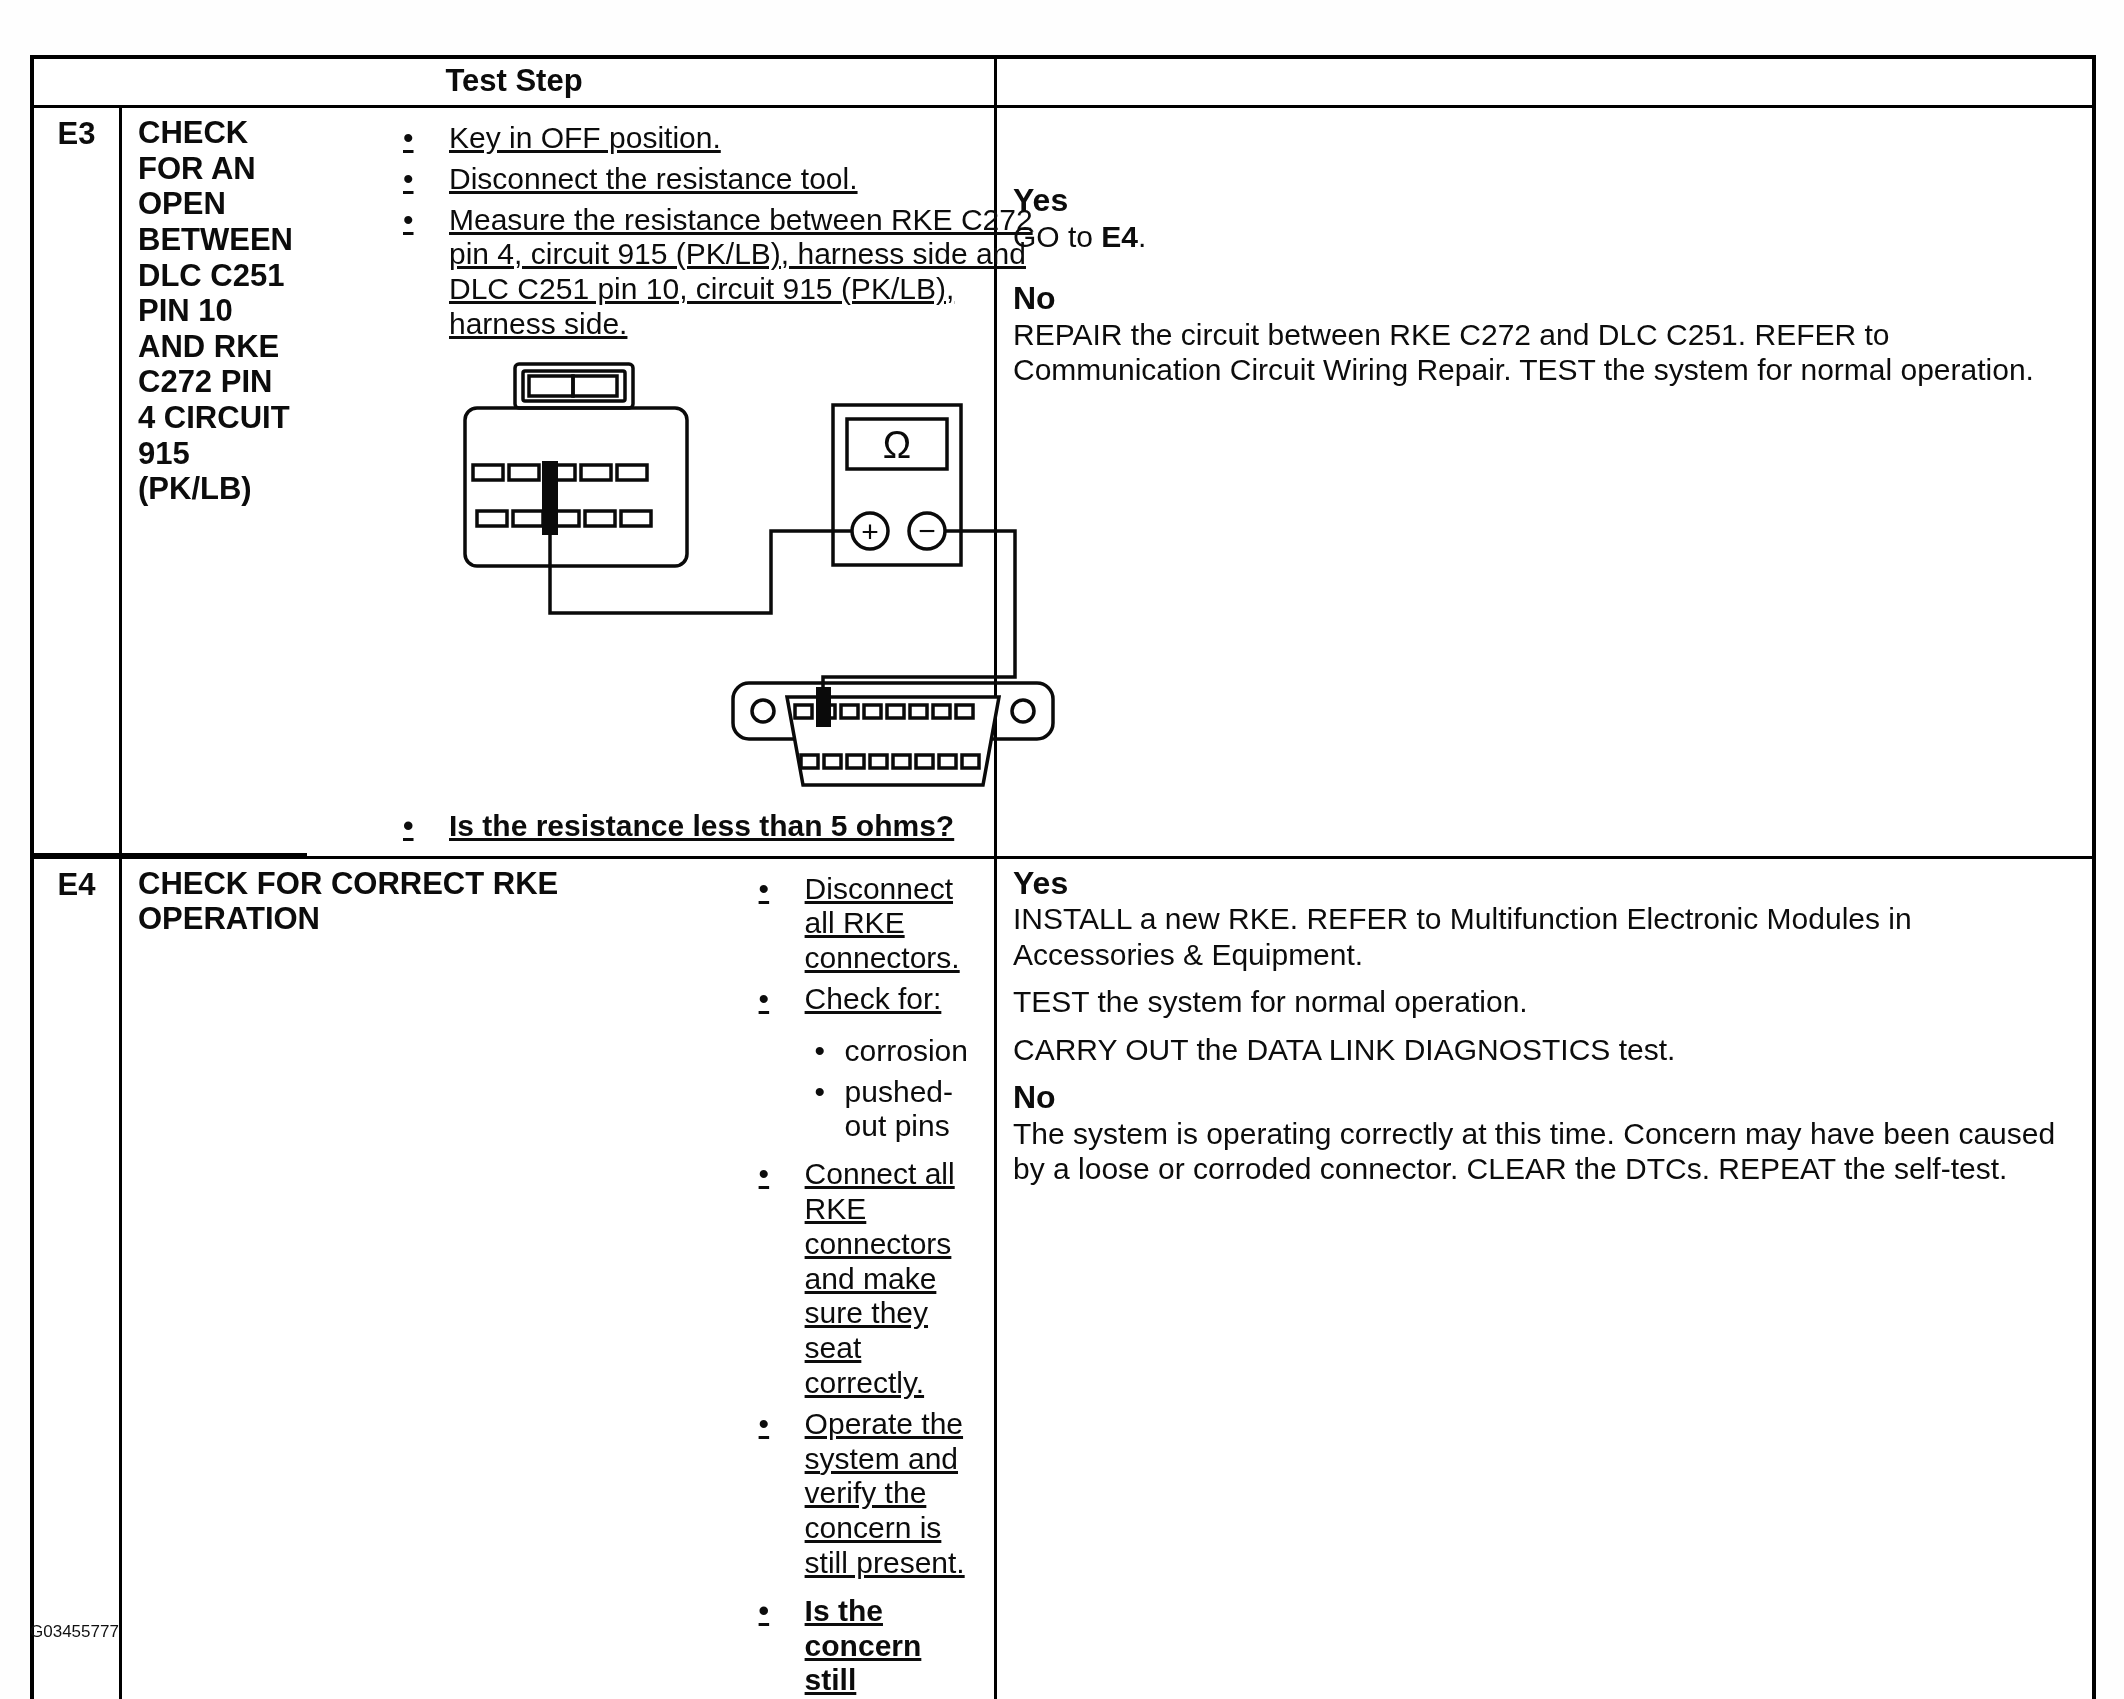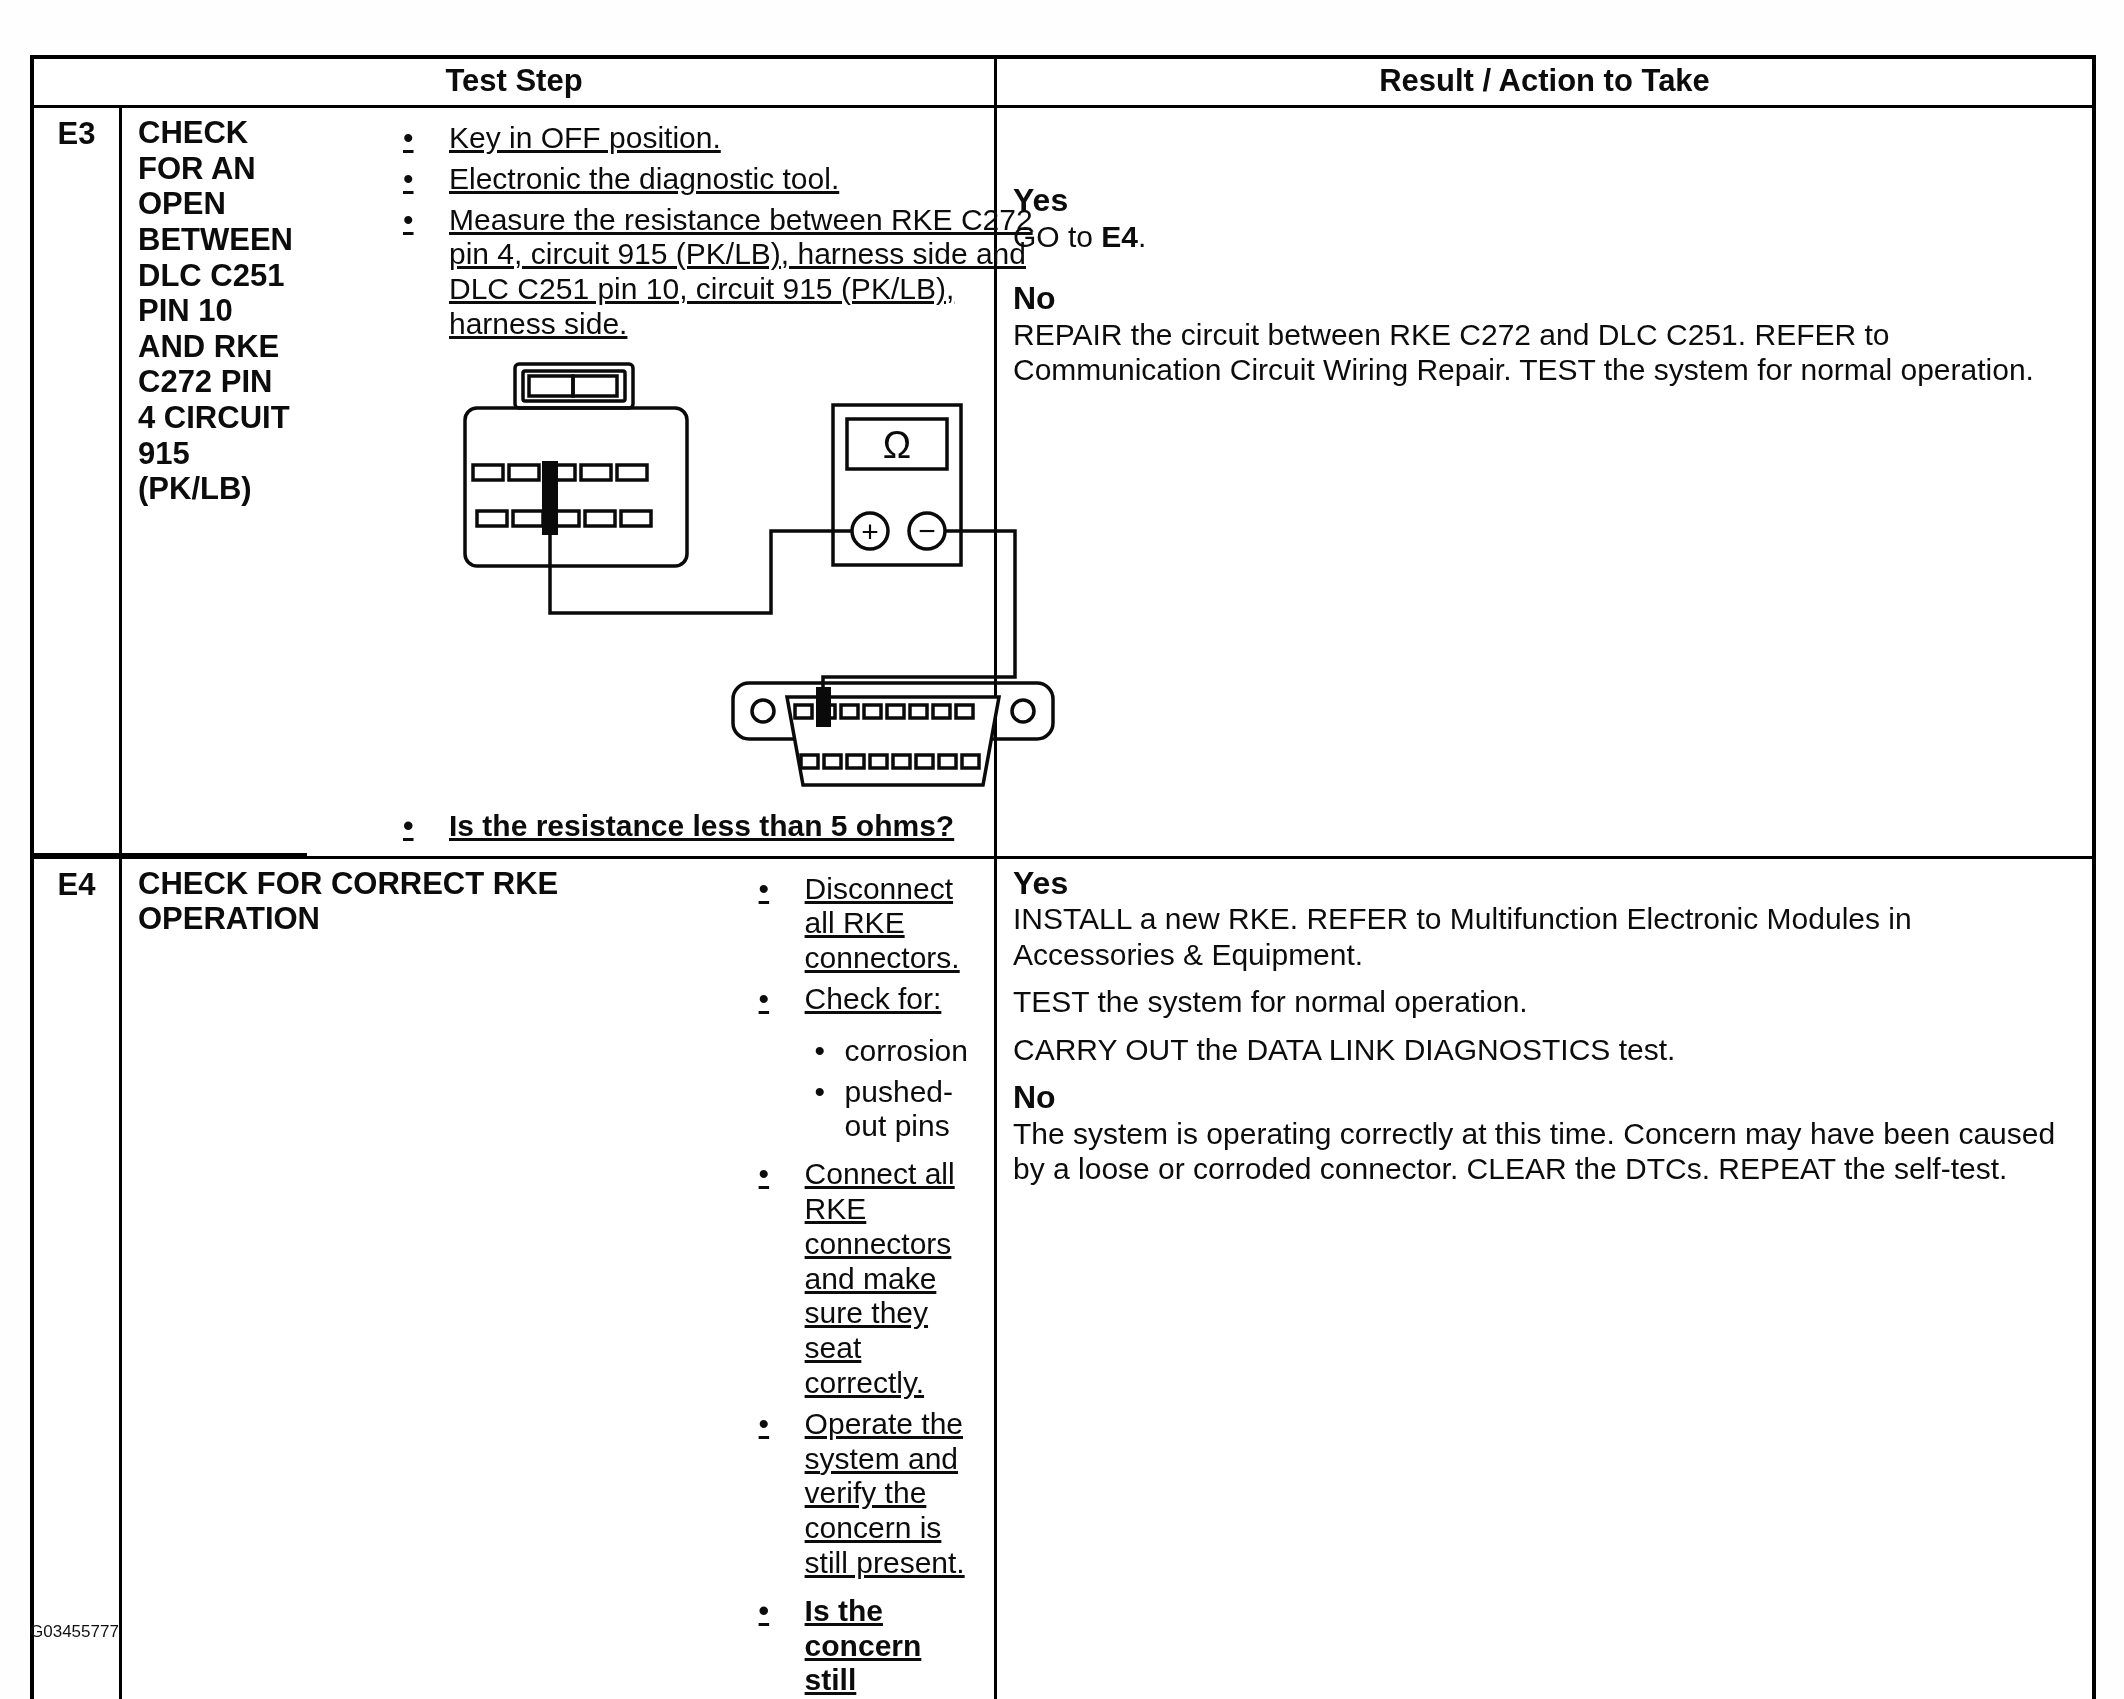--- a/index.html
+++ b/index.html
@@ -82,37 +82,36 @@
 </style>
 </head>
 <body>
 
 <div class="page">
 
   <div class="doc-table">
 
     <div class="thead">
       <div class="th lcol">Test Step</div>
-      <div class="th rcol">Result / Action to Take</div>
     </div>
 
     <div class="trow">
       <div class="row-left">
         <div class="row-title">
           <div class="id-cell">E3</div>
           <div class="title-cell">CHECK FOR AN OPEN BETWEEN DLC C251 PIN 10 AND RKE C272 PIN 4 CIRCUIT 915 (PK/LB)</div>
         </div>
         <div class="row-body e3-body">
           <div class="bullet">
             <span class="dot"></span>
             <span class="bullet-text">Key in OFF position.</span>
           </div>
           <div class="bullet">
             <span class="dot"></span>
-            <span class="bullet-text">Electronic the diagnostic tool.</span>
+            <span class="bullet-text">Disconnect the resistance tool.</span>
           </div>
           <div class="bullet">
             <span class="dot"></span>
             <span class="bullet-text">Measure the resistance between RKE C272 pin 4, circuit 915 (PK/LB), harness side and DLC C251 pin 10, circuit 915 (PK/LB), harness side.</span>
           </div>
 
           <svg class="diagram" width="660" height="438" viewBox="0 0 660 438">
 
             <g stroke="#0a0a0a" fill="none" stroke-width="3.5">
               <rect x="100" y="3" width="118" height="44" rx="4"></rect>

